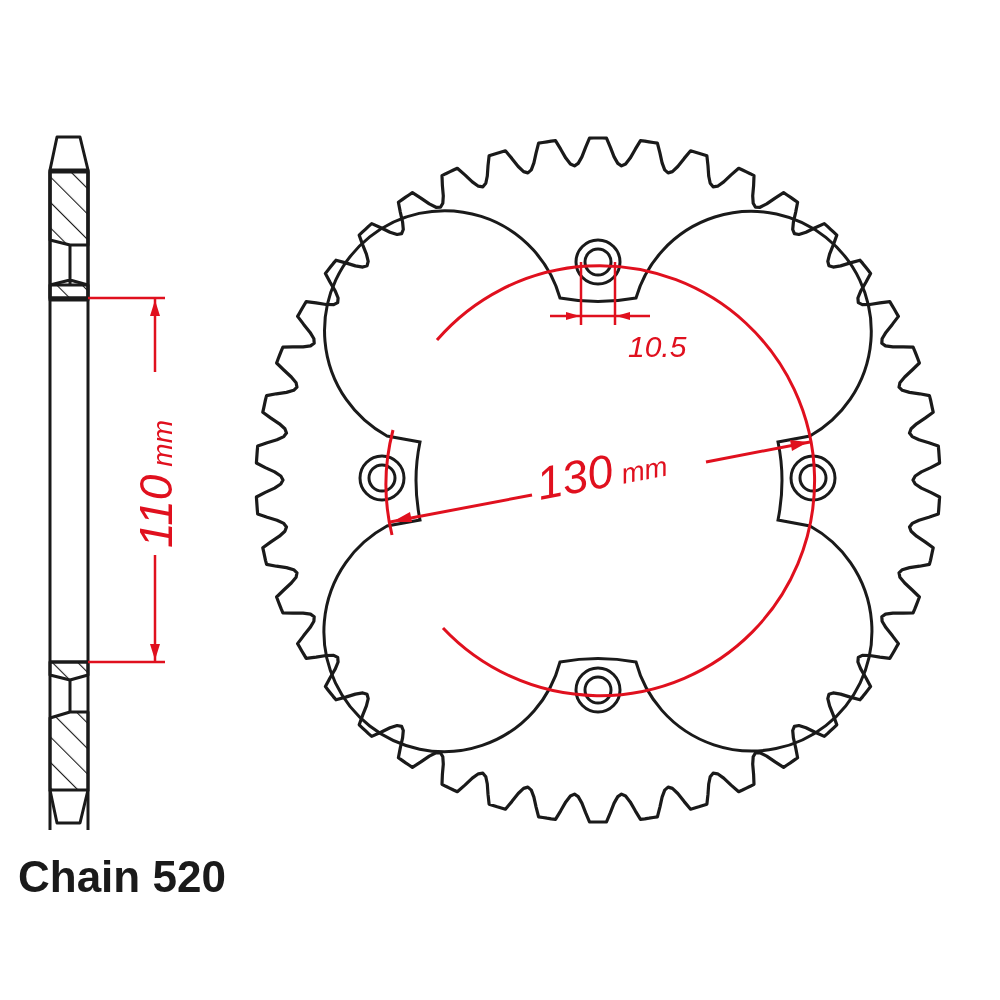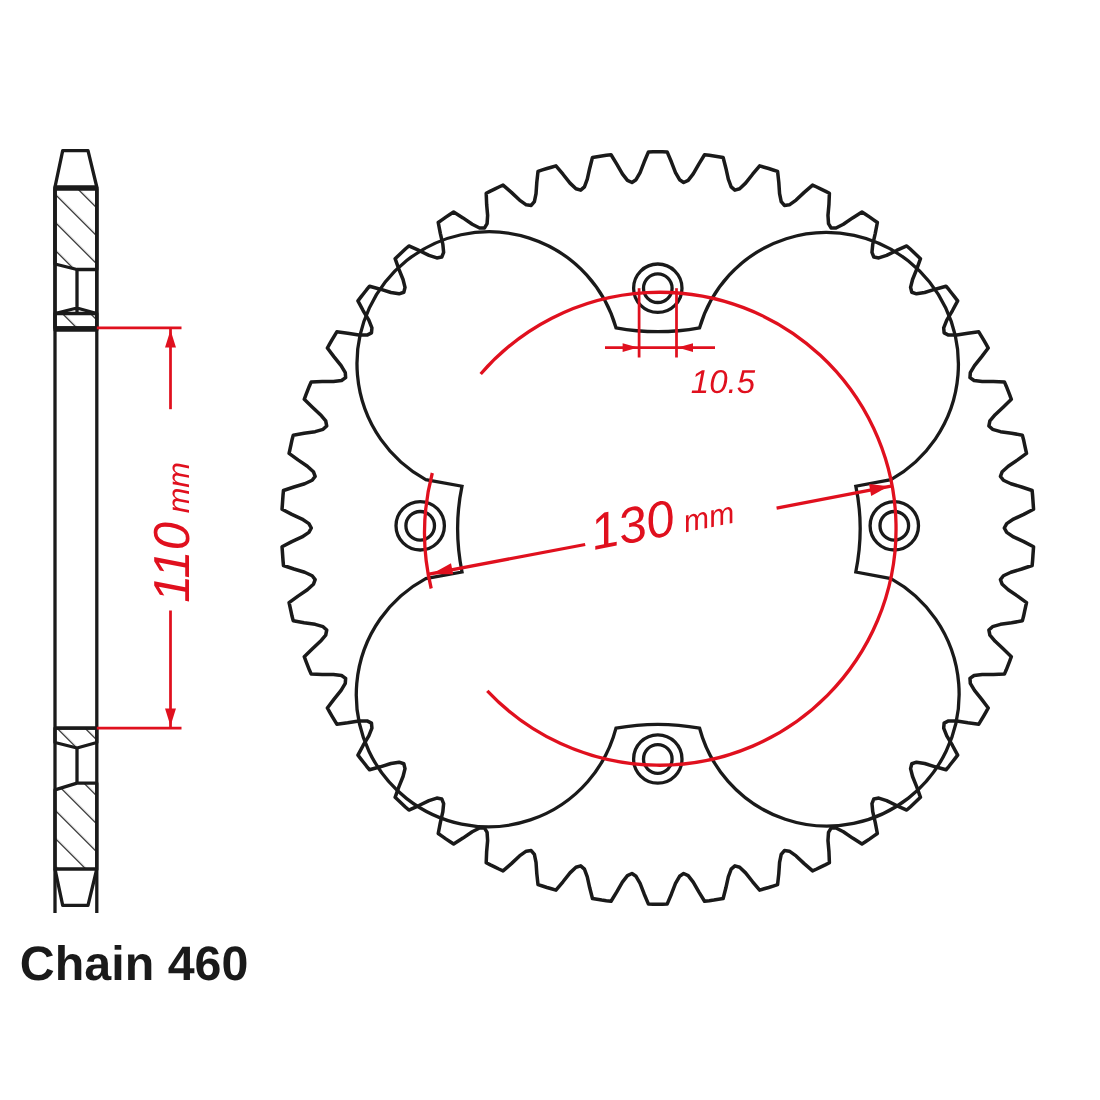--- a/index.html
+++ b/index.html
@@ -95,14 +95,14 @@
   <g stroke="#e0101e" stroke-width="2.5" fill="#e0101e">
     <line x1="581" y1="262" x2="581" y2="325"></line>
     <line x1="615" y1="262" x2="615" y2="325"></line>
     <line x1="550" y1="316" x2="650" y2="316"></line>
     <path d="M580,316 L566,312 L566,320 Z" stroke="none"></path>
     <path d="M616,316 L630,312 L630,320 Z" stroke="none"></path>
   </g>
   <text class="dim" x="628" y="357" font-size="30">10.5</text>
 </svg>
 
-<div class="caption">Chain 460</div>
+<div class="caption">Chain 520</div>
 </div>
 
 </body></html>

